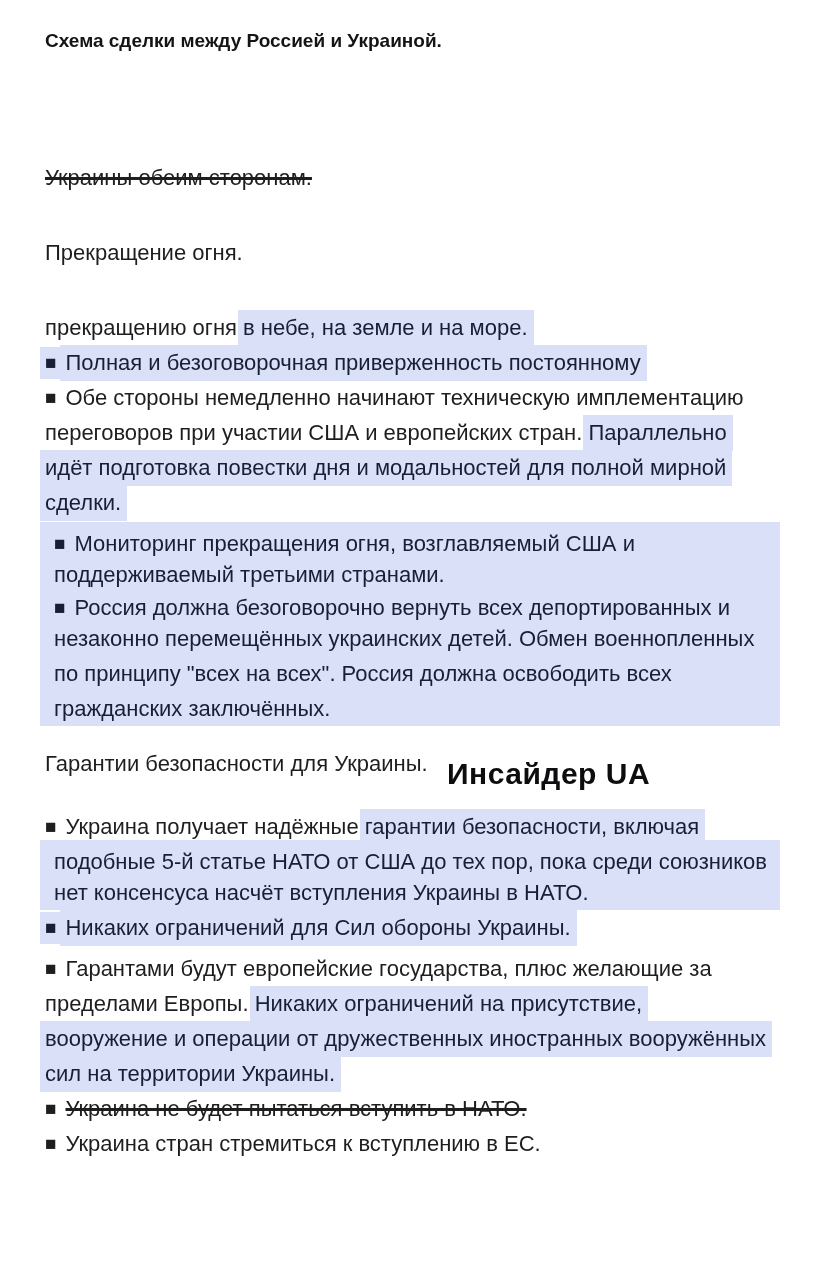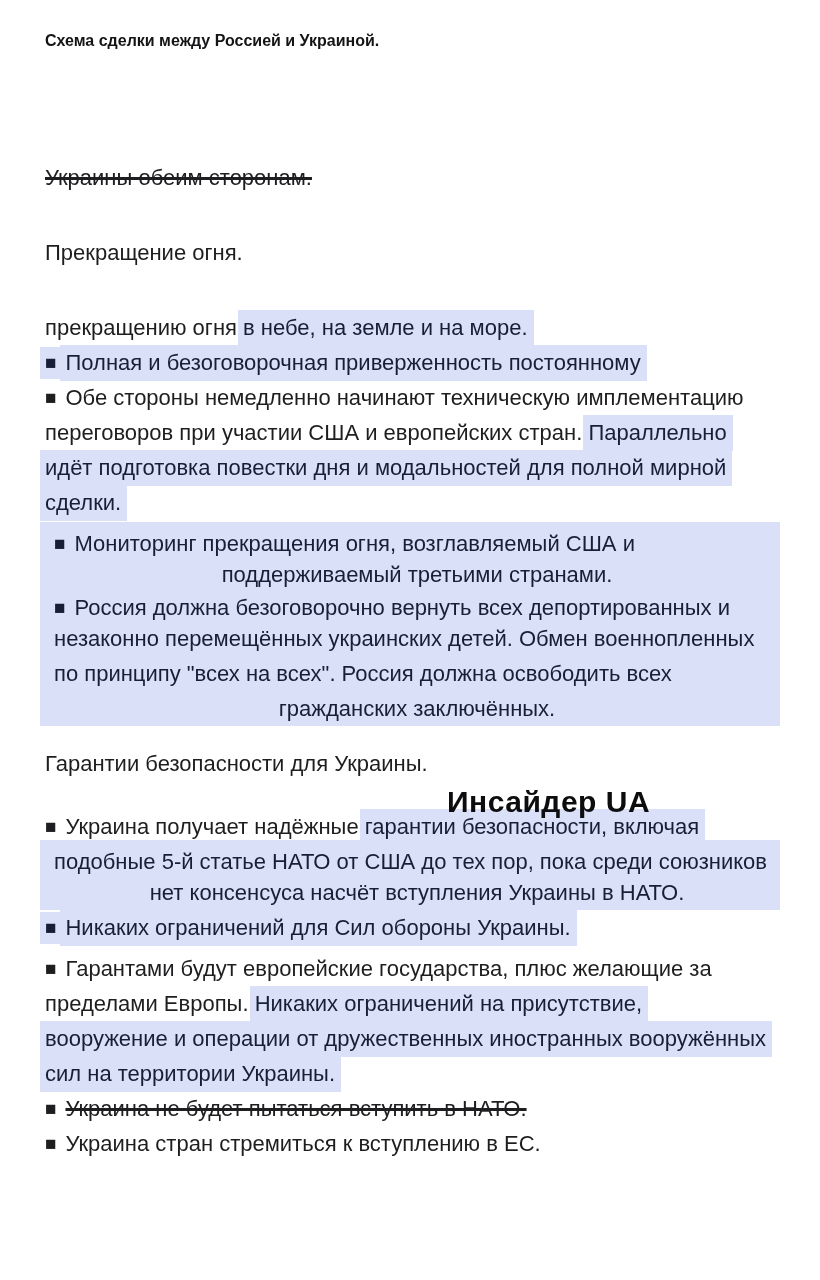--- a/index.html
+++ b/index.html
@@ -15,30 +15,30 @@
     color:var(--text);
     overflow:hidden;
     position:relative;
   }
   .doc{
     position:relative;
     width:820px;height:1280px;
     padding:26px 50px 0 45px;
   }
   .title{
-    font-size:16px;
+    font-size:19px;
     font-weight:700;
     line-height:30px;
     color:#141416;
     white-space:nowrap;
   }
   .watermark{
     position:absolute;
     left:447px;
-    top:785px;
+    top:757px;
     font-size:30px;
     font-weight:700;
     color:#0d0d0f;
     white-space:nowrap;
     letter-spacing:0.5px;
   }
   .block{margin:0;}
   .line{
     height:35px;
     line-height:35px;
@@ -63,21 +63,21 @@
   }
   
   .line.fill{
     background:var(--hl);
     color:var(--hl-text);
     margin-left:-5px;
     margin-right:-10px;
     padding-left:14px;
   }
   .line.fill-first{border-top:4px solid var(--hl);margin-top:-4px;}
-  .line.fill-last{border-bottom:6px solid var(--hl);margin-bottom:-6px;text-align:center;}
+  .line.fill-last{border-bottom:6px solid var(--hl);margin-bottom:-6px;}
   
   .bullet{
     font-size:19px;
     position:relative;
     top:-1px;
     margin-right:9px;
   }
   .bullet.hl{
     margin-right:0;
     padding:5px 9px 6px 5px;

